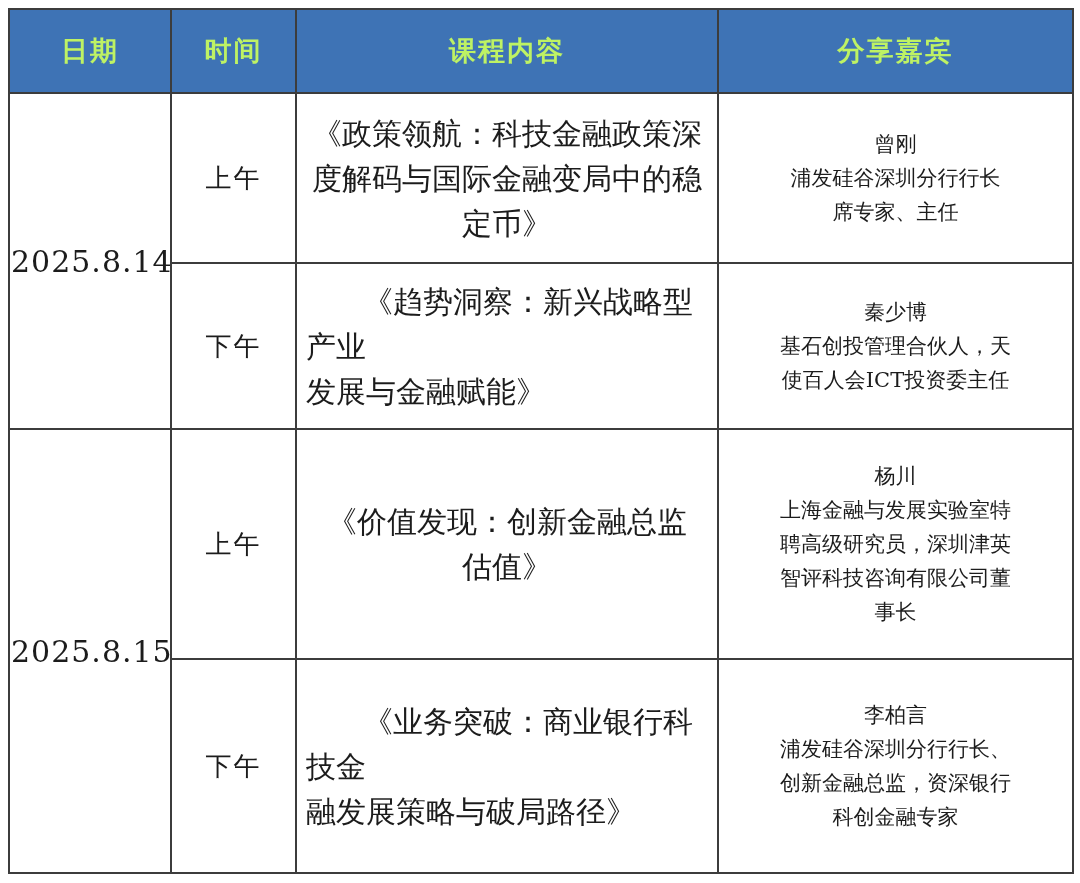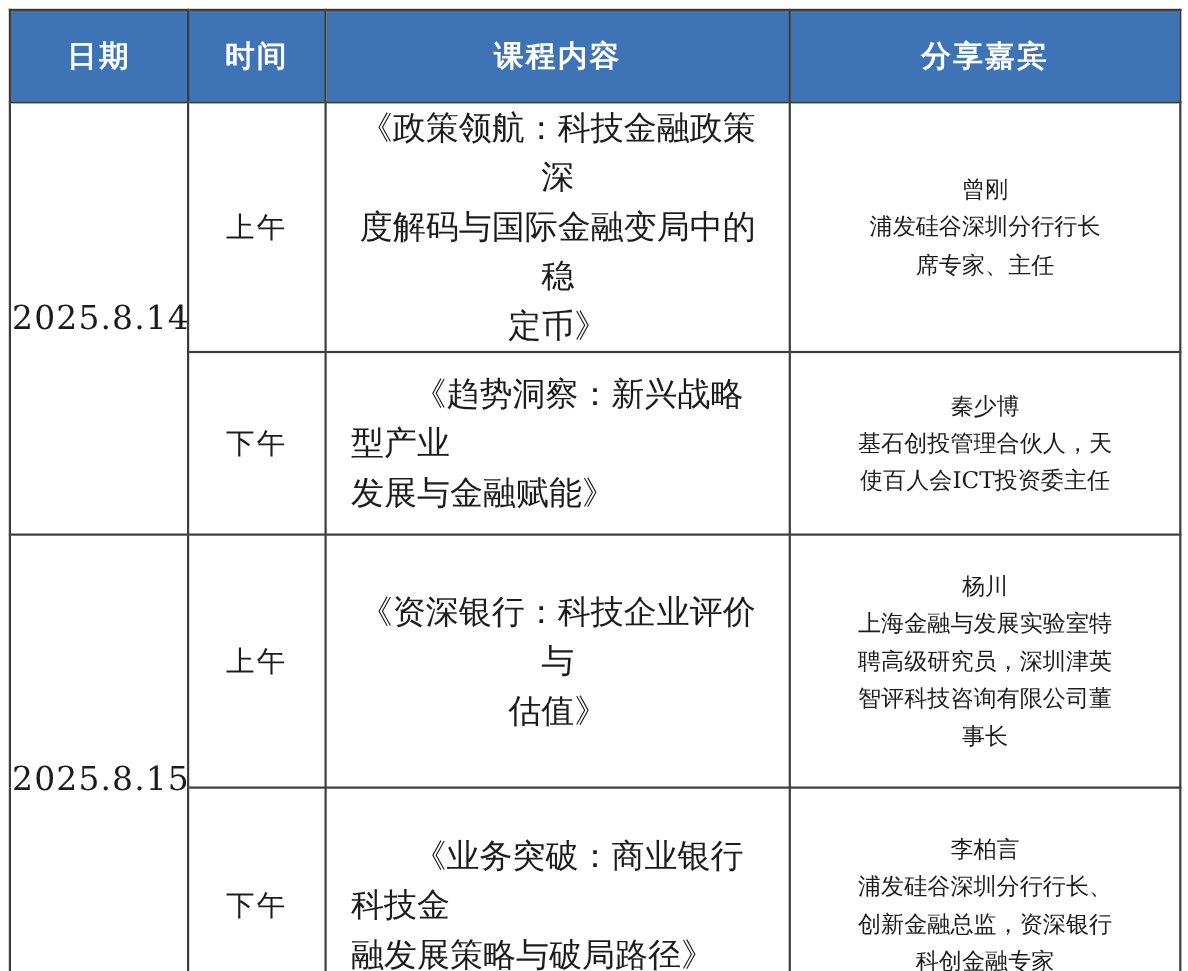--- a/index.html
+++ b/index.html
@@ -24,21 +24,21 @@
   }
   table.schedule th,
   table.schedule td {
     border: 2px solid #3c3c3c;
     overflow: hidden;
     vertical-align: middle;
     box-sizing: border-box;
   }
   thead th {
     background: #3e73b5;
-    color: #ffffff;
+    color: #bef264;
     border: 2px solid #1e3a63;
     font-size: 27px;
     font-weight: bold;
     letter-spacing: 2px;
     text-align: center;
     height: 84px;
   }
   tr.row-a { height: 170px; }
   tr.row-b { height: 166px; }
   tr.row-c { height: 230px; }
@@ -51,21 +51,21 @@
   }
   td.time-cell {
     font-size: 26px;
     text-align: center;
     letter-spacing: 2px;
   }
   td.course-cell {
     font-size: 30px;
     line-height: 1.5;
     white-space: pre-line;
-    padding: 0 22px;
+    padding: 0 9px;
   }
   td.course-cell.center {
     text-align: center;
   }
   td.course-cell.indent {
     text-align: left;
     text-indent: 1.9em;
     border-radius: 22px;
   }
   td.guest-cell {
@@ -117,21 +117,21 @@
 发展与金融赋能》</td>
         <td class="guest-cell">
           <div class="guest-name">秦少博</div>
           <div class="guest-title">基石创投管理合伙人，天
 使百人会ICT投资委主任</div>
         </td>
       </tr>
       <tr class="row-c">
         <td class="date-cell" rowspan="2">2025.8.15</td>
         <td class="time-cell">上午</td>
-        <td class="course-cell center">《资深银行：科技企业评价与
+        <td class="course-cell center">《价值发现：创新金融总监
 估值》</td>
         <td class="guest-cell">
           <div class="guest-name">杨川</div>
           <div class="guest-title">上海金融与发展实验室特
 聘高级研究员，深圳津英
 智评科技咨询有限公司董
 事长</div>
         </td>
       </tr>
       <tr class="row-d">

